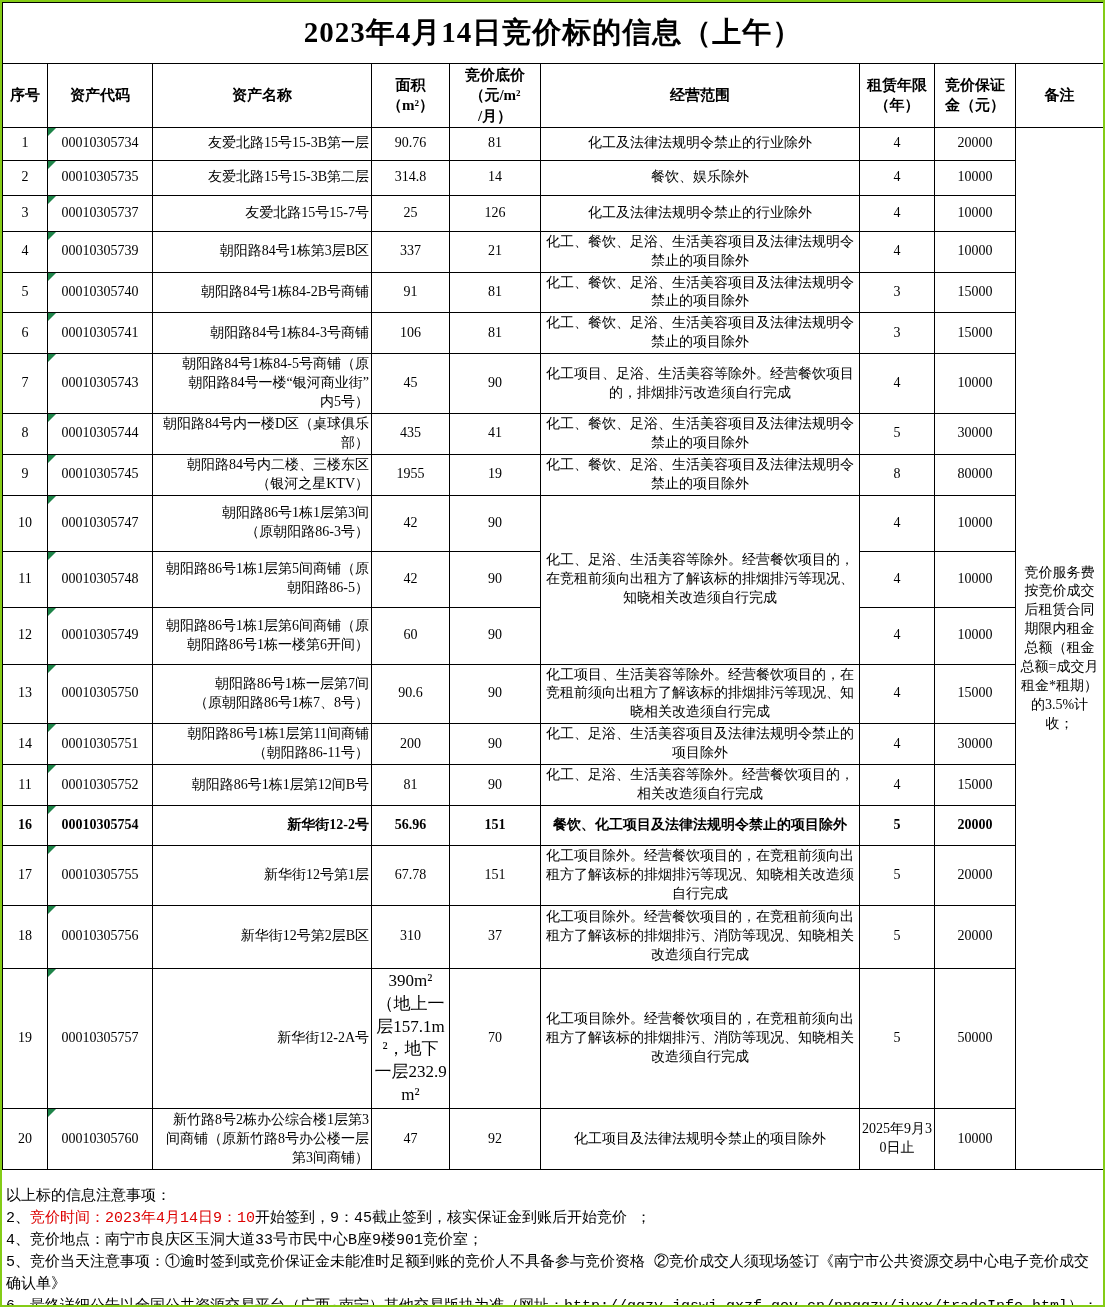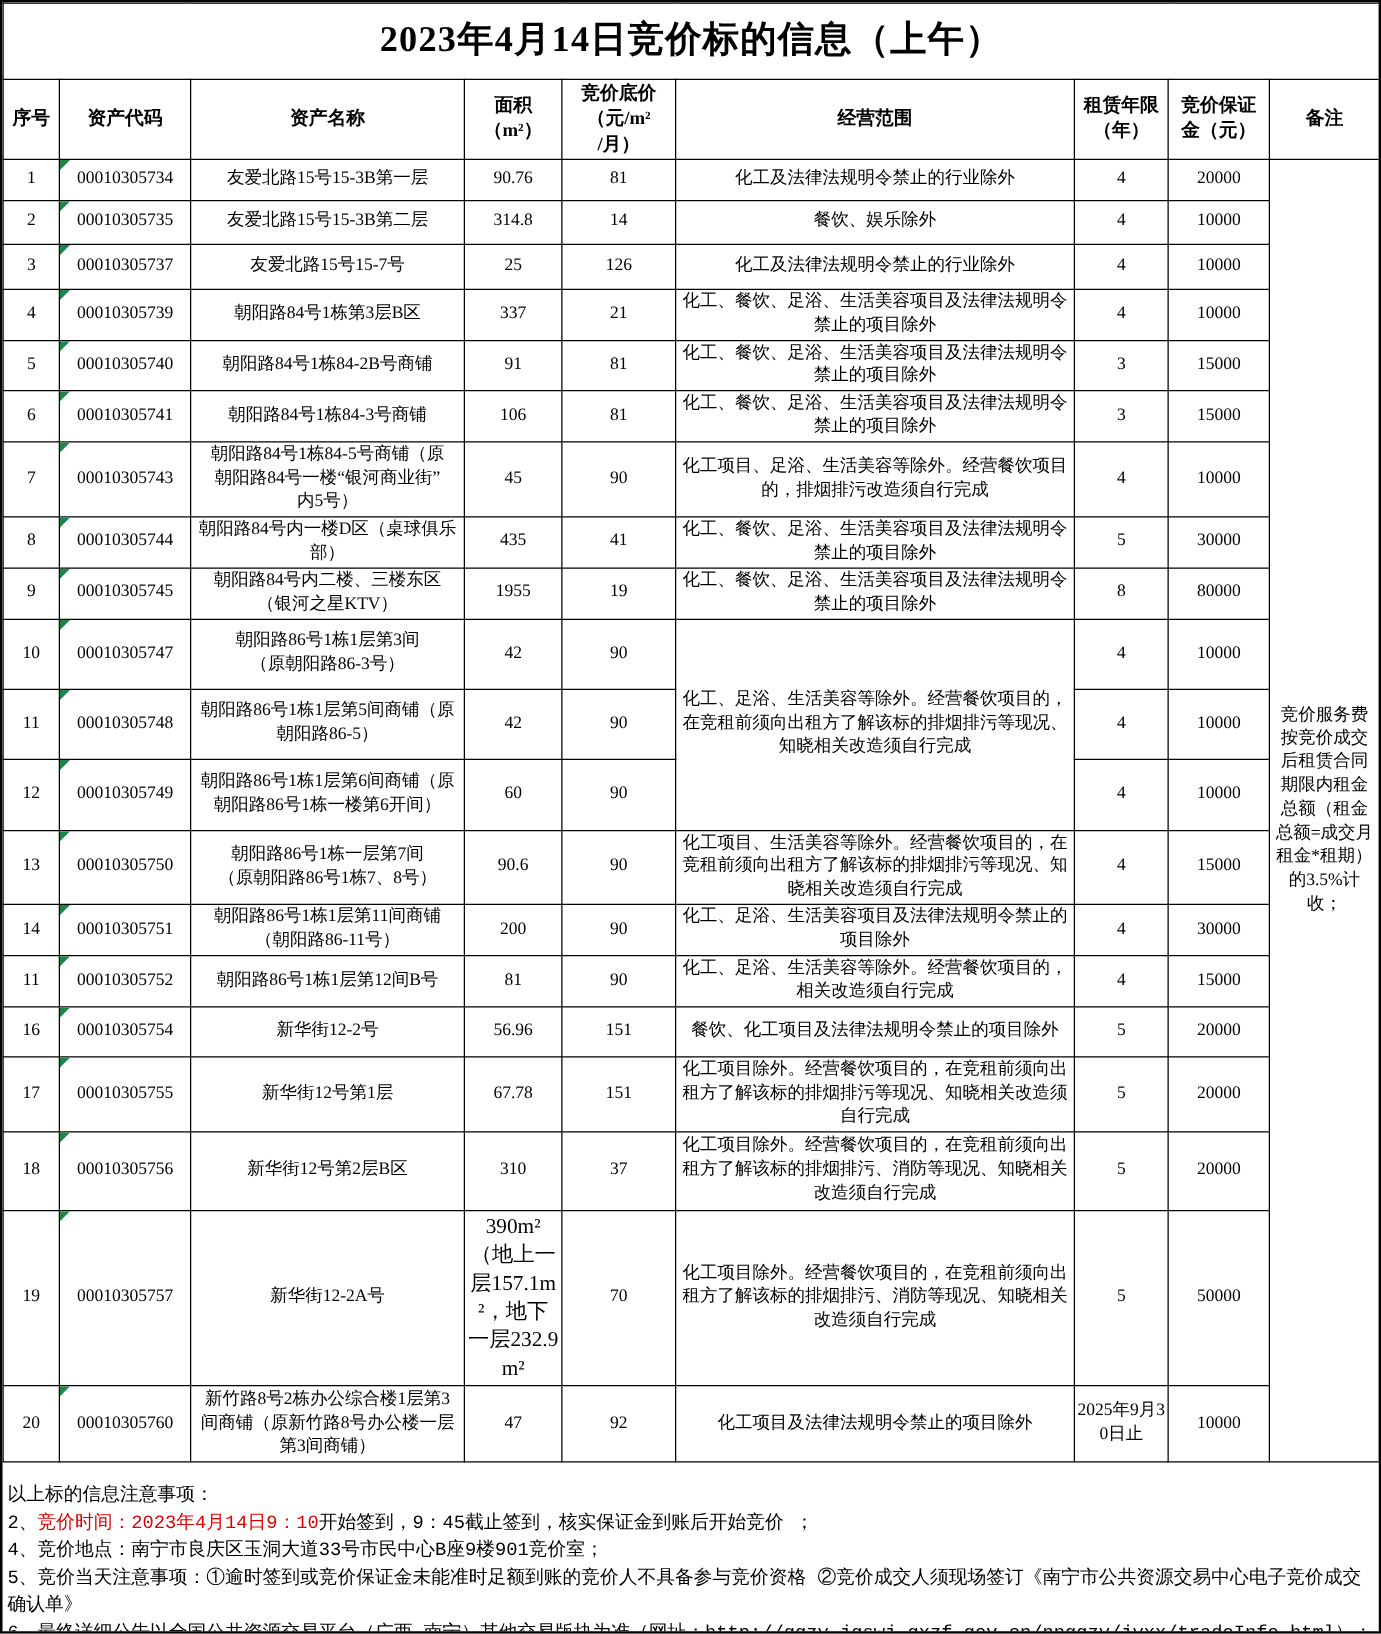--- a/index.html
+++ b/index.html
@@ -2,37 +2,37 @@
 <html style="--note-red: #dd0000; --flag-green: #1e8449;"><head>
 <meta charset="utf-8">
 <style>
   :root{
     --note-red:#dd0000;
     --flag-green:#1e8449;
   }
   html,body{margin:0;padding:0;background:#fff;}
   .sheet{
     width:1105px;height:1307px;box-sizing:border-box;
-    border:2px solid #000000;background:#fff;
+    border:2px solid #84cc16;background:#fff;
     font-family:"Liberation Serif","DejaVu Serif",serif;
     color:#000;position:relative;overflow:hidden;
   }
   table{border-collapse:collapse;table-layout:fixed;width:1101px;}
   th,td{
     border:1px solid #000;
     text-align:center;vertical-align:middle;
     padding:1px 2px;font-size:14px;line-height:1.35;
     overflow:hidden;word-break:break-all;
   }
   .title-cell{
     font-size:29px;font-weight:bold;height:58px;letter-spacing:1px;
   }
   thead th{font-weight:bold;font-size:15px;height:56px;}
   .pre{white-space:pre-line;}
-  td.c-name{white-space:pre-line;}
+  td.c-name{white-space:pre-line;text-align:right;}
   td.c-code{position:relative;}
   .flag{
     position:absolute;top:0;left:0;width:0;height:0;
     border-top:8px solid var(--flag-green);
     border-right:8px solid transparent;
   }
   td.c-area.small{font-size:17px;}
   td.c-remark{font-size:14px;padding:0 4px;margin-left:44px;}
   .notes{
     padding:16px 4px 0 4px;font-size:15px;line-height:22px;
@@ -230,21 +230,21 @@
         <tr style="height: 41px;">
           <td class="c-no">11</td>
           <td class="c-code">00010305752<span class="flag"></span></td>
           <td class="c-name">朝阳路86号1栋1层第12间B号</td>
           <td class="c-area">81</td>
           <td class="c-price">90</td>
           <td class="c-scope">化工、足浴、生活美容等除外。经营餐饮项目的，相关改造须自行完成</td>
           <td class="c-term">4</td>
           <td class="c-deposit">15000</td>
         </tr>
-        <tr style="height: 40px;">
+        <tr style="height: 40px; font-weight: bold;">
           <td class="c-no">16</td>
           <td class="c-code">00010305754<span class="flag"></span></td>
           <td class="c-name">新华街12-2号</td>
           <td class="c-area">56.96</td>
           <td class="c-price">151</td>
           <td class="c-scope">餐饮、化工项目及法律法规明令禁止的项目除外</td>
           <td class="c-term">5</td>
           <td class="c-deposit">20000</td>
         </tr>
         <tr style="height: 56px;">

